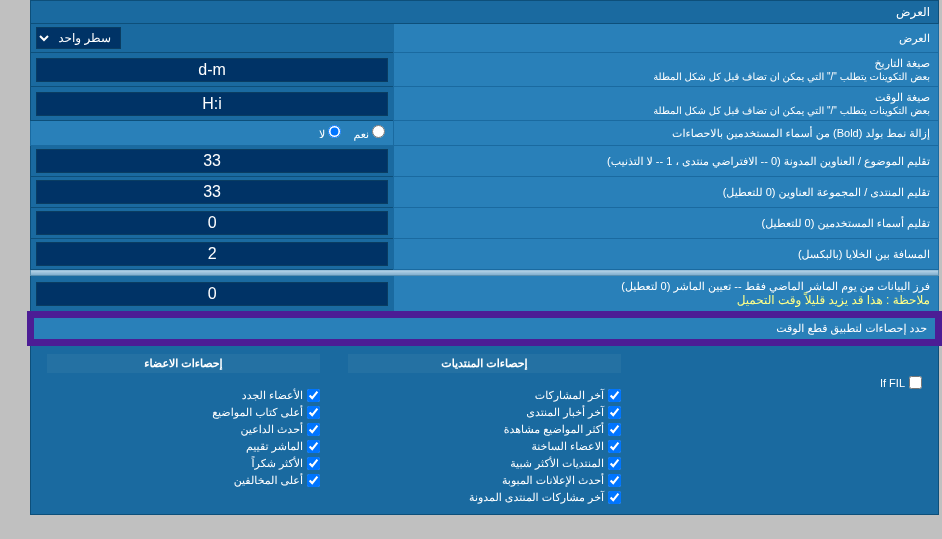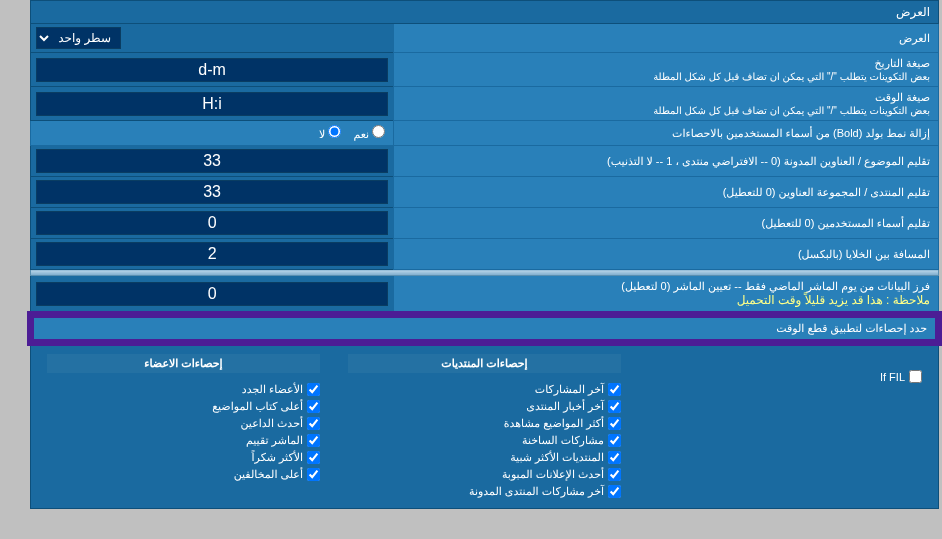--- a/index.html
+++ b/index.html
@@ -107,21 +107,21 @@
       padding: 3px 8px;
     }
 
     .checkbox-column-header {
       background: #2471a3;
       color: white;
       padding: 3px 6px;
       font-weight: bold;
       font-size: 11px;
       text-align: center;
-      margin-bottom: 8px;
+      margin-bottom: 14px;
     }
 
     .checkbox-item {
       display: flex;
       align-items: center;
       gap: 4px;
       padding: 2px 0;
       direction: rtl;
     }
 
@@ -287,21 +287,21 @@
           <div class="checkbox-item">
             <input type="checkbox" checked="" style="">
             <label>آخر أخبار المنتدى</label>
           </div>
           <div class="checkbox-item">
             <input type="checkbox" checked="" style="">
             <label>أكثر المواضيع مشاهدة</label>
           </div>
           <div class="checkbox-item">
             <input type="checkbox" checked="" style="">
-            <label>مشاركات الساخنة</label>
+            <label>الاعضاء الساخنة</label>
           </div>
           <div class="checkbox-item">
             <input type="checkbox" checked="" style="">
             <label>المنتديات الأكثر شبية</label>
           </div>
           <div class="checkbox-item">
             <input type="checkbox" checked="" style="">
             <label>أحدث الإعلانات المبوبة</label>
           </div>
           <div class="checkbox-item">

